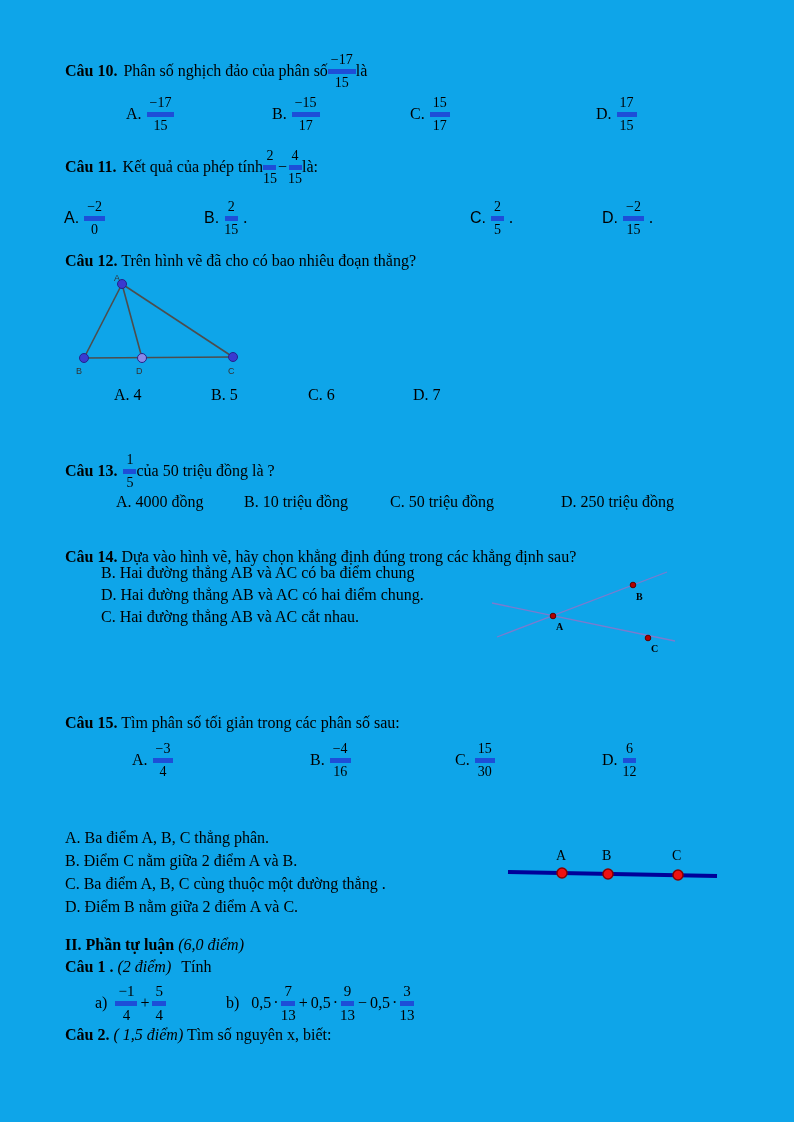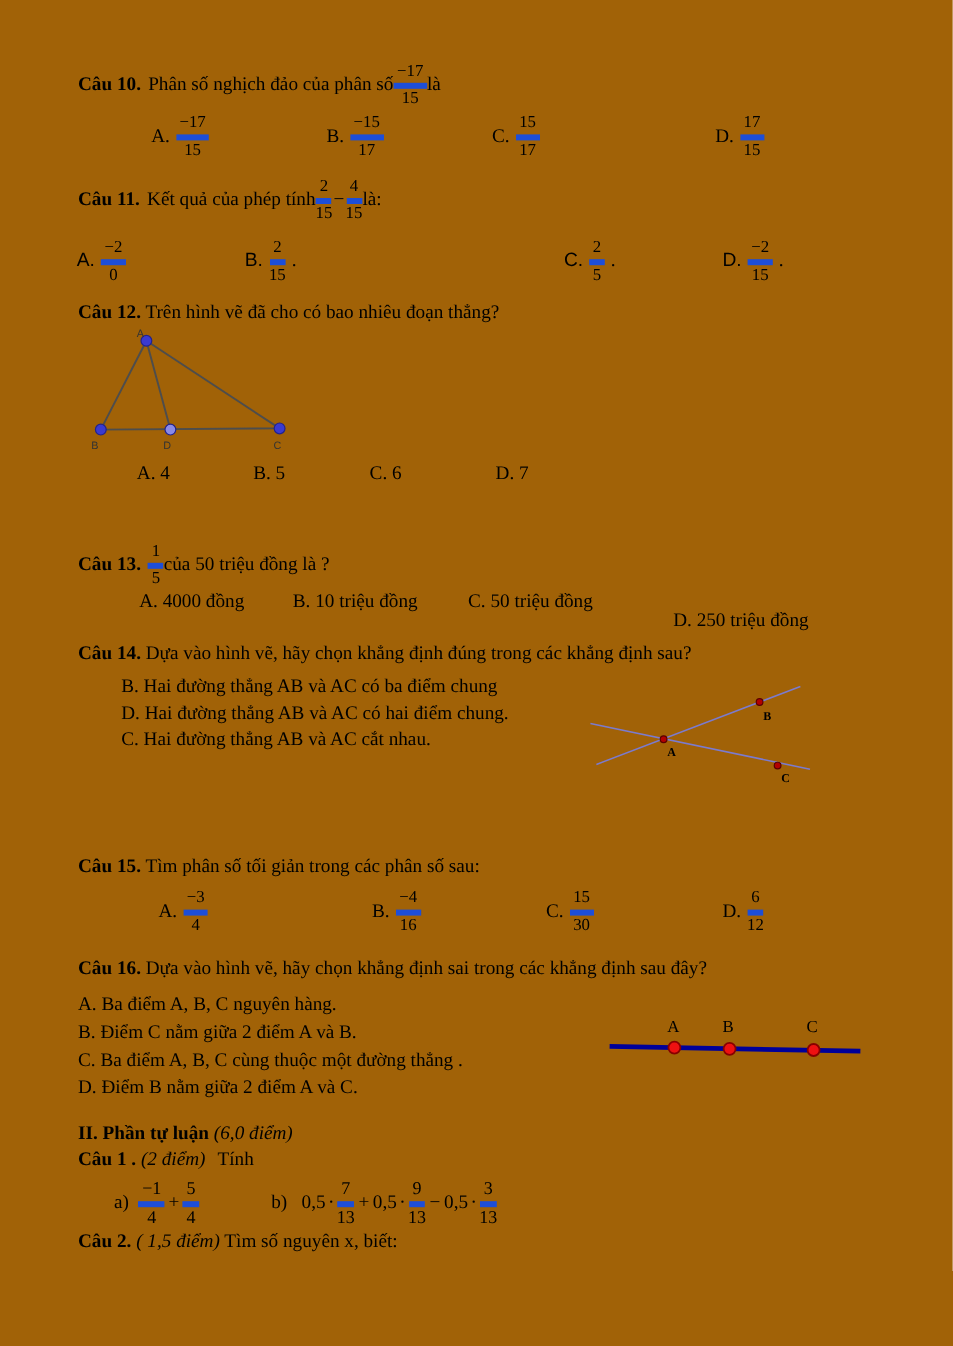--- a/index.html
+++ b/index.html
@@ -1,17 +1,17 @@
 <!DOCTYPE html>
 <html><head>
 <meta charset="utf-8">
 <style>
   html,body{margin:0;padding:0;background:#ffffff;}
   .page{
-    position:relative;width:794px;height:1122px;background:#a16207;
+    position:relative;width:794px;height:1122px;background:#0ea5e9;
     font-family:"Liberation Serif",serif;font-size:16px;color:#000;overflow:hidden;
   }
   .abs{position:absolute;}
   .qline{display:flex;align-items:center;white-space:nowrap;height:42px;}
   .qline b{margin-right:6px;}
   .optrow{position:absolute;left:0;width:794px;height:44px;}
   .opt{position:absolute;top:0;display:flex;align-items:center;height:44px;gap:5px;}
   .opt-plain{position:absolute;top:0;white-space:nowrap;}
   .frac{display:inline-flex;flex-direction:column;align-items:center;line-height:1.08;font-size:14px;vertical-align:middle;}
   .frac .num{display:block;padding:0 3px 1px;border-bottom:5px solid #1d4ed8;}
@@ -151,24 +151,24 @@
     <span class="frac">
       <span class="num">1</span>
       <span class="den">5</span>
     </span>
     <span>của 50 triệu đồng là ?</span>
   </div>
   <div class="optrow" style="top:493px;height:24px;">
     <span class="opt-plain" style="left:116px;">A. 4000 đồng</span>
     <span class="opt-plain" style="left:244px;">B. 10 triệu đồng</span>
     <span class="opt-plain" style="left:390px;">C. 50 triệu đồng</span>
-    <span class="opt-plain" style="left:561px;margin-top:16px;">D. 250 triệu đồng</span>
-  </div>
-
-  <div class="abs" style="left:65px;top:536px;white-space:nowrap;">
+    <span class="opt-plain" style="left:561px;">D. 250 triệu đồng</span>
+  </div>
+
+  <div class="abs" style="left:65px;top:548px;white-space:nowrap;">
     <b>Câu 14.</b>
     <span>Dựa vào hình vẽ, hãy chọn khẳng định đúng trong các khẳng định sau?</span>
   </div>
   <div class="abs q14opts" style="left:65px;top:562px;">
     <p>B. Hai đường thẳng AB và AC có ba điểm chung</p>
     <p>D. Hai đường thẳng AB và AC có hai điểm chung.</p>
     <p>C. Hai đường thẳng AB và AC cắt nhau.</p>
   </div>
   <svg class="abs" style="left:482px;top:562px;" width="232" height="96" viewBox="0 0 232 96">
     <line x1="15" y1="75" x2="185" y2="10" stroke="#7b7bcf" stroke-width="1.3"></line>
@@ -209,26 +209,22 @@
     </span>
     <span class="opt" style="left:602px;">
       <span>D.</span>
       <span class="frac">
         <span class="num">6</span>
         <span class="den">12</span>
       </span>
     </span>
   </div>
 
-  <div class="abs" style="left:65px;top:799px;white-space:nowrap;">
-    <b>Câu 16.</b>
-    <span>Dựa vào hình vẽ, hãy chọn khẳng định sai trong các khẳng định sau đây?</span>
-  </div>
   <div class="abs q16opts" style="left:65px;top:826px;">
-    <div>A. Ba điểm A, B, C nguyên hàng.</div>
+    <div>A. Ba điểm A, B, C thẳng phân.</div>
     <div>B. Điểm C nằm giữa 2 điểm A và B.</div>
     <div>C. Ba điểm A, B, C cùng thuộc một đường thẳng .</div>
     <div>D. Điểm B nằm giữa 2 điểm A và C.</div>
   </div>
   <svg class="abs" style="left:500px;top:840px;" width="240" height="52" viewBox="0 0 240 52">
     <line x1="8" y1="32" x2="217" y2="36" stroke="#000099" stroke-width="4"></line>
     <circle cx="62" cy="33" r="5" fill="#ee1111" stroke="#880000" stroke-width="1.5"></circle>
     <circle cx="108" cy="34" r="5" fill="#ee1111" stroke="#880000" stroke-width="1.5"></circle>
     <circle cx="178" cy="35" r="5" fill="#ee1111" stroke="#880000" stroke-width="1.5"></circle>
     <text x="56" y="20" font-size="14" fill="#000">A</text>

